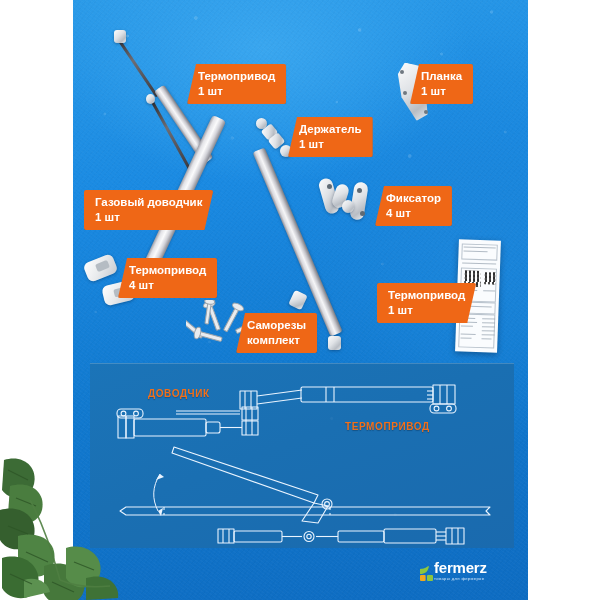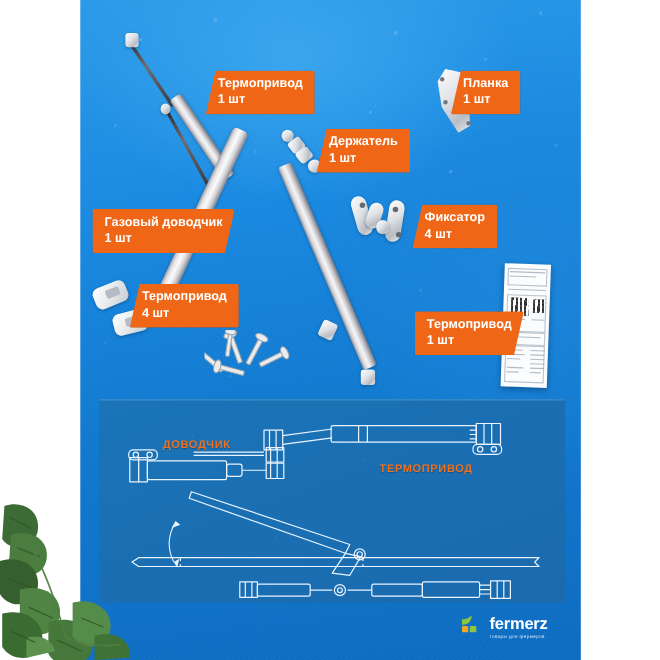--- a/index.html
+++ b/index.html
@@ -108,21 +108,21 @@
   }
   .sch-label{
     position:absolute;color:#f0701b;font-weight:bold;font-size:10px;
     letter-spacing:.6px;text-shadow:0 1px 1px rgba(0,30,60,.35);
   }
 
   
   .leaves{position:absolute;left:0;bottom:0;width:120px;height:160px;pointer-events:none;}
 
   
-  .logo{position:absolute;left:420px;top:560px;display:flex;align-items:flex-start;gap:11px;}
+  .logo{position:absolute;left:420px;top:560px;display:flex;align-items:flex-end;gap:0;}
   .logo-mark{width:14px;height:15px;position:relative;flex:0 0 auto;}
   .logo-txt{display:flex;flex-direction:column;line-height:1;}
   .logo-name{color:#fff;font-weight:bold;font-size:15px;letter-spacing:-.2px;}
   .logo-sub{color:#cfe6fa;font-size:4.2px;letter-spacing:.35px;margin-top:2px;}
 </style>
 </head>
 <body>
 
 <div id="stage">
 
@@ -273,20 +273,24 @@
   <div class="tag sk-l" style="left:118px;top:258px;">
     <span>Термопривод</span>
     <span>4 шт</span>
   </div>
 
   <div class="tag sk-r right" style="left:377px;top:283px;">
     <span>Термопривод</span>
     <span>1 шт</span>
   </div>
 
+  <div class="tag sk-l right" style="left:236px;top:313px;">
+    <span>Саморезы</span>
+    <span>комплект</span>
+  </div>
 
   <div class="schematic">
     <div class="sgrain"></div>
 
     <svg width="424" height="185" viewBox="0 0 424 185" style="position:absolute;left:0;top:0;">
       <g fill="none" stroke="#eaf4ff" stroke-width="1.1" stroke-linejoin="round">
 
         <rect x="28" y="53" width="8" height="22"></rect>
         <rect x="36" y="53" width="8" height="22"></rect>
         <rect x="27" y="46" width="26" height="9" rx="4"></rect>
@@ -346,21 +350,21 @@
         <rect x="294" y="166" width="52" height="14" rx="1.5"></rect>
         <line x1="346" y1="169" x2="356" y2="169"></line>
         <line x1="346" y1="173" x2="356" y2="173"></line>
         <line x1="346" y1="177" x2="356" y2="177"></line>
         <rect x="356" y="165" width="18" height="16"></rect>
         <line x1="362" y1="165" x2="362" y2="181"></line>
         <line x1="368" y1="165" x2="368" y2="181"></line>
       </g>
     </svg>
 
-    <div class="sch-label" style="left:58px;top:36px;">ДОВОДЧИК</div>
+    <div class="sch-label" style="left:58px;top:25px;">ДОВОДЧИК</div>
     <div class="sch-label" style="left:255px;top:58px;">ТЕРМОПРИВОД</div>
   </div>
 
   <svg class="leaves" viewBox="0 0 120 160" preserveAspectRatio="none">
     <g>
       <path d="M4 20 C22 14,38 26,34 44 C30 60,10 62,2 50 Z" fill="#3c6b35"></path>
       <path d="M10 46 C30 40,46 52,42 70 C38 86,16 88,8 74 Z" fill="#4a7d3f"></path>
       <path d="M0 70 C20 64,38 76,34 96 C30 112,8 114,0 100 Z" fill="#355f2e"></path>
       <path d="M18 96 C40 90,58 102,54 122 C50 140,26 142,18 126 Z" fill="#4f8444"></path>
       <path d="M2 118 C24 112,42 126,38 146 C34 162,10 162,2 148 Z" fill="#3a6c32"></path>

